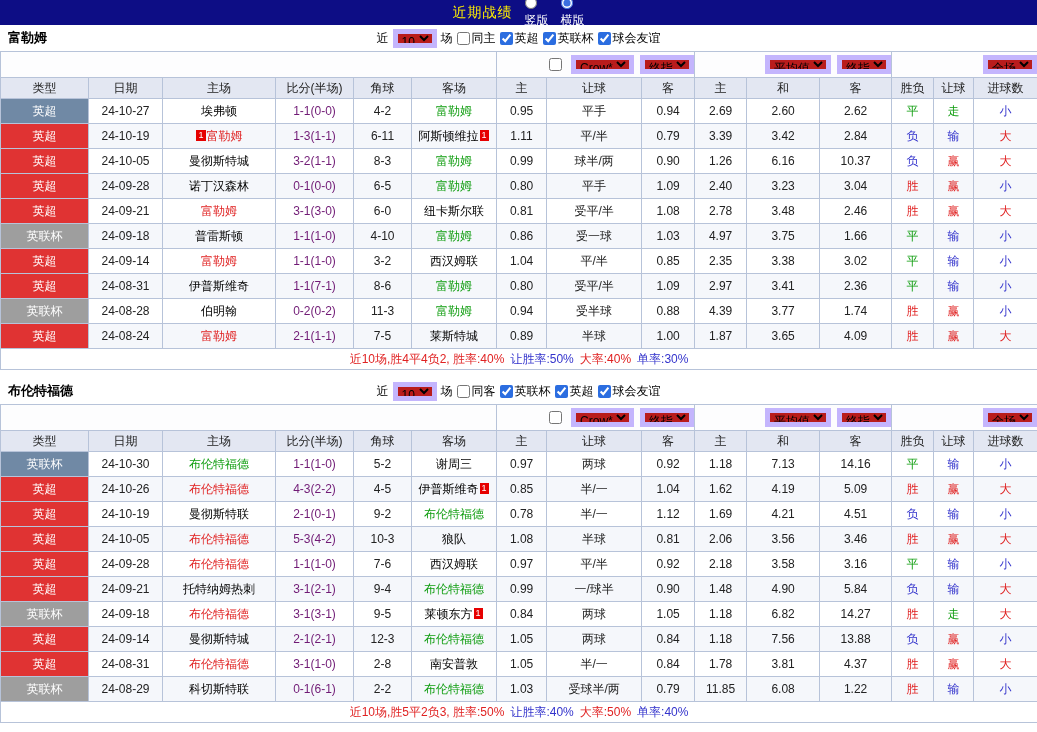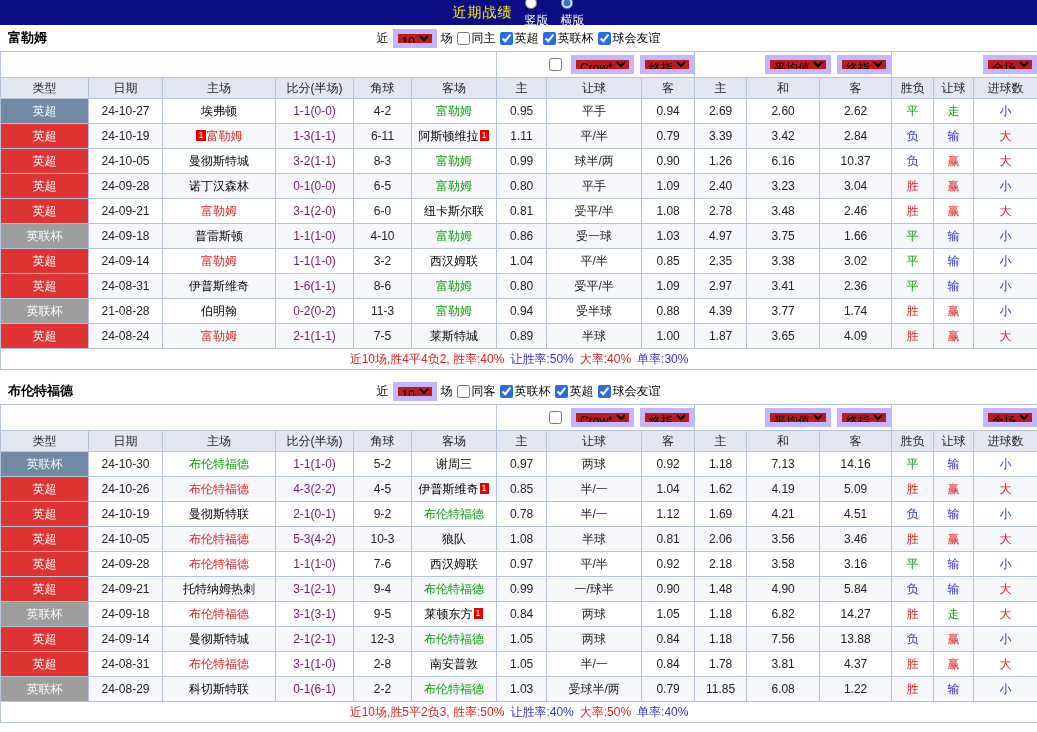--- a/index.html
+++ b/index.html
@@ -212,21 +212,21 @@
             <td>3.23</td>
             <td>3.04</td>
             <td><span class="c-red">胜</span></td>
             <td><span class="c-red">赢</span></td>
             <td><span class="c-blue">小</span></td>
           </tr>
           <tr>
             <td class="tag tag-red">英超</td>
             <td>24-09-21</td>
             <td><span class="team c-red">富勒姆</span></td>
-            <td><span class="score">3-1(2-0)</span></td>
+            <td><span class="score">3-1(3-0)</span></td>
             <td>6-0</td>
             <td><span class="team c-black">纽卡斯尔联</span></td>
             <td>0.81</td>
             <td>受平/半</td>
             <td>1.08</td>
             <td>2.78</td>
             <td>3.48</td>
             <td>2.46</td>
             <td><span class="c-red">胜</span></td>
             <td><span class="c-red">赢</span></td>
@@ -263,36 +263,36 @@
             <td>3.38</td>
             <td>3.02</td>
             <td><span class="c-green">平</span></td>
             <td><span class="c-blue">输</span></td>
             <td><span class="c-blue">小</span></td>
           </tr>
           <tr>
             <td class="tag tag-red">英超</td>
             <td>24-08-31</td>
             <td><span class="team c-black">伊普斯维奇</span></td>
-            <td><span class="score">1-6(1-1)</span></td>
+            <td><span class="score">1-1(7-1)</span></td>
             <td>8-6</td>
             <td><span class="team c-green">富勒姆</span></td>
             <td>0.80</td>
             <td>受平/半</td>
             <td>1.09</td>
             <td>2.97</td>
             <td>3.41</td>
             <td>2.36</td>
             <td><span class="c-green">平</span></td>
             <td><span class="c-blue">输</span></td>
             <td><span class="c-blue">小</span></td>
           </tr>
           <tr>
             <td class="tag tag-gray">英联杯</td>
-            <td>21-08-28</td>
+            <td>24-08-28</td>
             <td><span class="team c-black">伯明翰</span></td>
             <td><span class="score">0-2(0-2)</span></td>
             <td>11-3</td>
             <td><span class="team c-green">富勒姆</span></td>
             <td>0.94</td>
             <td>受半球</td>
             <td>0.88</td>
             <td>4.39</td>
             <td>3.77</td>
             <td>1.74</td>

